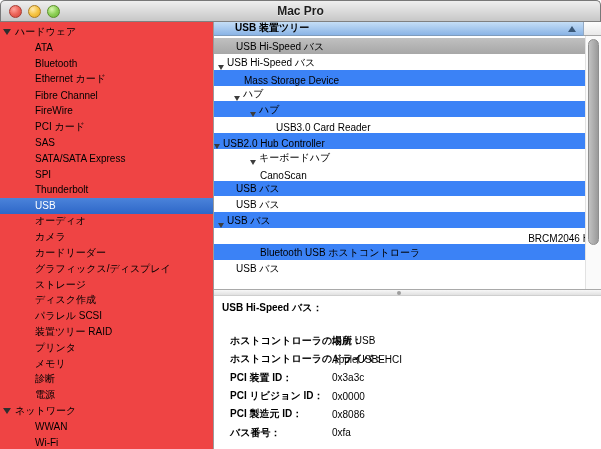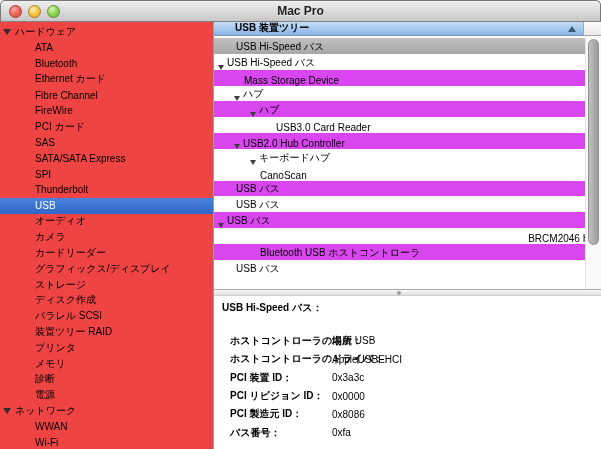--- a/index.html
+++ b/index.html
@@ -43,21 +43,21 @@
     flex:1; background:linear-gradient(#c5def6,#8ab4e6);
     border-bottom:1px solid #7f9cbd; border-right:1px solid #93a9c2;
     display:flex; align-items:flex-end; padding-left:21px; font-weight:bold; position:relative;
   }
   .sort-arrow{ position:absolute; right:7px; top:4px; width:0; height:0;
     border-left:4px solid transparent; border-right:4px solid transparent; border-bottom:6px solid #3a5878; }
   .th-corner{ width:17px; background:linear-gradient(#fdfdfd,#e9e9e9); border-bottom:1px solid #a5a5a5; }
 
   .tree-body{ height:253px; position:relative; overflow:hidden; padding-top:2px; flex-shrink:0; }
   .tree-row{ height:15.85px; display:flex; align-items:flex-end; white-space:nowrap; }
-  .tree-row.alt{ background:#d946ef; }
+  .tree-row.alt{ background:#3b82f6; }
   .tree-row.selected{ background:linear-gradient(#c0c0c0,#a7a7a7); }
   .tree-tri{ width:0; height:0; border-left:3.5px solid transparent; border-right:3.5px solid transparent;
              border-top:5px solid #3d3d3d; margin-right:3px; flex-shrink:0; }
 
   .scrollbar{ position:absolute; top:0; right:0; width:16px; height:100%;
     background:#fafafa; border-left:1px solid #e2e2e2; }
   .sb-thumb{ position:absolute; top:3px; left:2px; width:11px; height:206px; border-radius:6px;
     background:linear-gradient(90deg,#c2c2c2,#9a9a9a); border:1px solid #8f8f8f; }
 
   .splitter{ height:7px; background:linear-gradient(#f7f7f7,#e1e1e1);
@@ -194,21 +194,21 @@
             <span class="tree-tri"></span>
             <span class="lbl">ハブ</span>
           </div>
           <div class="tree-row alt" style="padding-left: 36px;">
             <span class="tree-tri"></span>
             <span class="lbl">ハブ</span>
           </div>
           <div class="tree-row" style="padding-left: 62px;">
             <span class="lbl">USB3.0 Card Reader</span>
           </div>
-          <div class="tree-row alt" style="padding-left: 20px;">
+          <div class="tree-row alt" style="">
             <span class="tree-tri"></span>
             <span class="lbl">USB2.0 Hub Controller</span>
           </div>
           <div class="tree-row" style="padding-left: 36px;">
             <span class="tree-tri"></span>
             <span class="lbl">キーボードハブ</span>
           </div>
           <div class="tree-row" style="padding-left: 46px;">
             <span class="lbl">CanoScan</span>
           </div>

